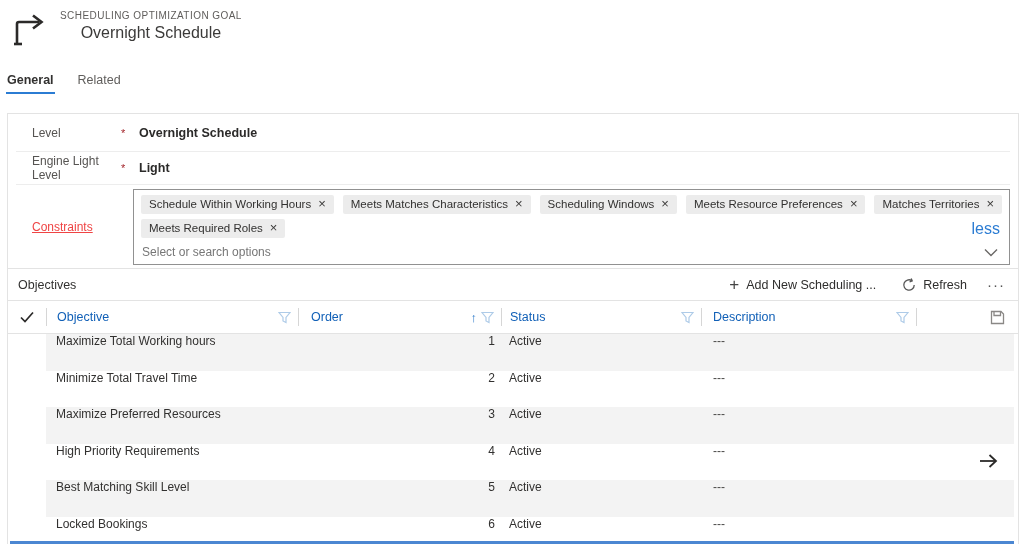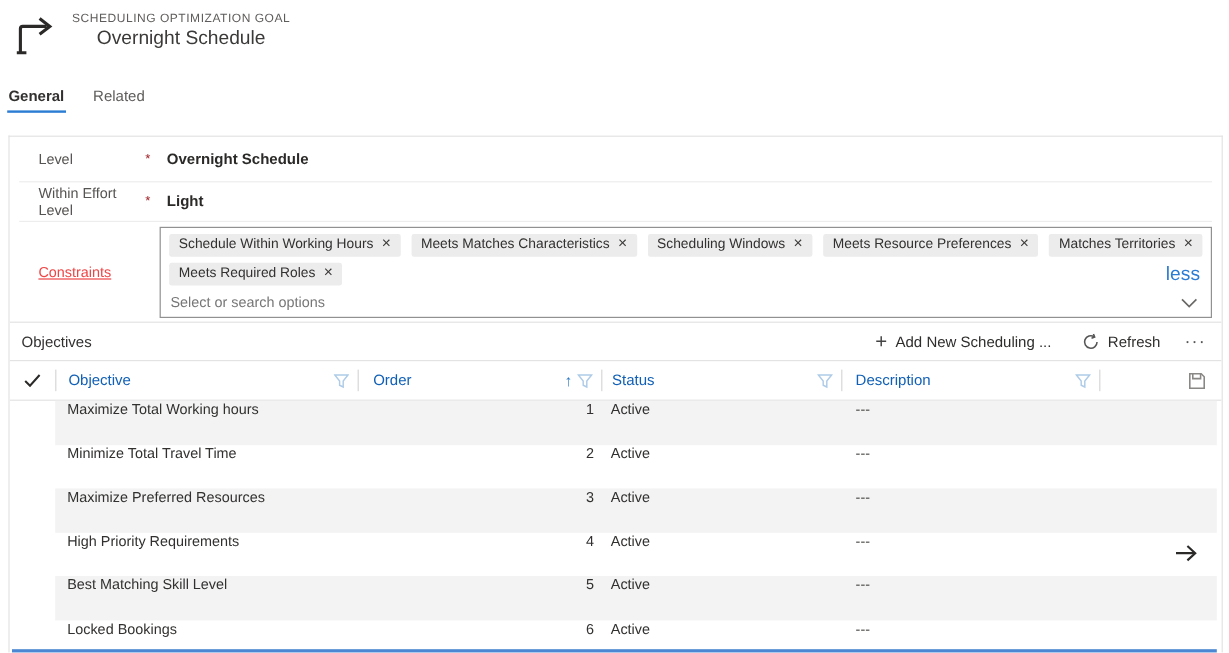--- a/index.html
+++ b/index.html
@@ -27,21 +27,21 @@
   .field-row.short { height:33px; }
   .f-label { width:95px; padding-left:16px; color:#565452; }
   .f-req { width:28px; color:#a4262c; font-size:11px; padding-left:10px; }
   .f-value { font-size:12.5px; font-weight:600; color:#2b2a29; }
   
   .constraints-row { display:flex; padding:4px 8px 3px 8px; border-bottom:1px solid #e3e3e3; }
   .c-label { width:137px; padding-left:16px; color:#ef4444; align-self:center;text-decoration:underline; }
   .ms-box { flex:1; border:1px solid #919191; padding:5px 7px 3px 7px; background:#fff; }
   .tag-row { display:flex; gap:9px; align-items:center; margin-bottom:5px; }
   .tag { background:#ececec; border-radius:2px; padding:3px 8px 4px 8px; font-size:11.5px;
-         color:#323130; display:flex; gap:7px; white-space:nowrap; }
+         color:#323130; display:flex; align-items:center; gap:7px; white-space:nowrap; }
   .tag-x { color:#3b3a39; font-size:13px; line-height:10px; cursor:pointer; }
   .spacer { flex:1; }
   .less-link { color:#2b7cd3; font-size:16px; cursor:pointer; padding-right:2px; }
   .ms-bottom { display:flex; align-items:center; padding:2px 1px 2px 1px; }
   .ms-placeholder { flex:1; color:#767676; }
   .chev { width:14px; height:9px; margin-right:3px; }
   
   .obj-band { display:flex; align-items:center; height:32px; padding:0 13px 0 10px; border-bottom:1px solid #e3e3e3;text-align:right; }
   .obj-title { font-size:12.5px; color:#323130; }
   .toolbar { display:flex; align-items:center; }
@@ -102,21 +102,21 @@
 
   <div class="container">
 
     <div class="field-row">
       <div class="f-label">Level</div>
       <div class="f-req">*</div>
       <div class="f-value">Overnight Schedule</div>
     </div>
 
     <div class="field-row short">
-      <div class="f-label">Within Effort Level</div>
+      <div class="f-label">Engine Light Level</div>
       <div class="f-req">*</div>
       <div class="f-value">Light</div>
     </div>
 
     <div class="constraints-row">
       <div class="c-label">Constraints</div>
       <div class="ms-box">
         <div class="tag-row">
           <div class="tag">
             <span>Schedule Within Working Hours</span>

